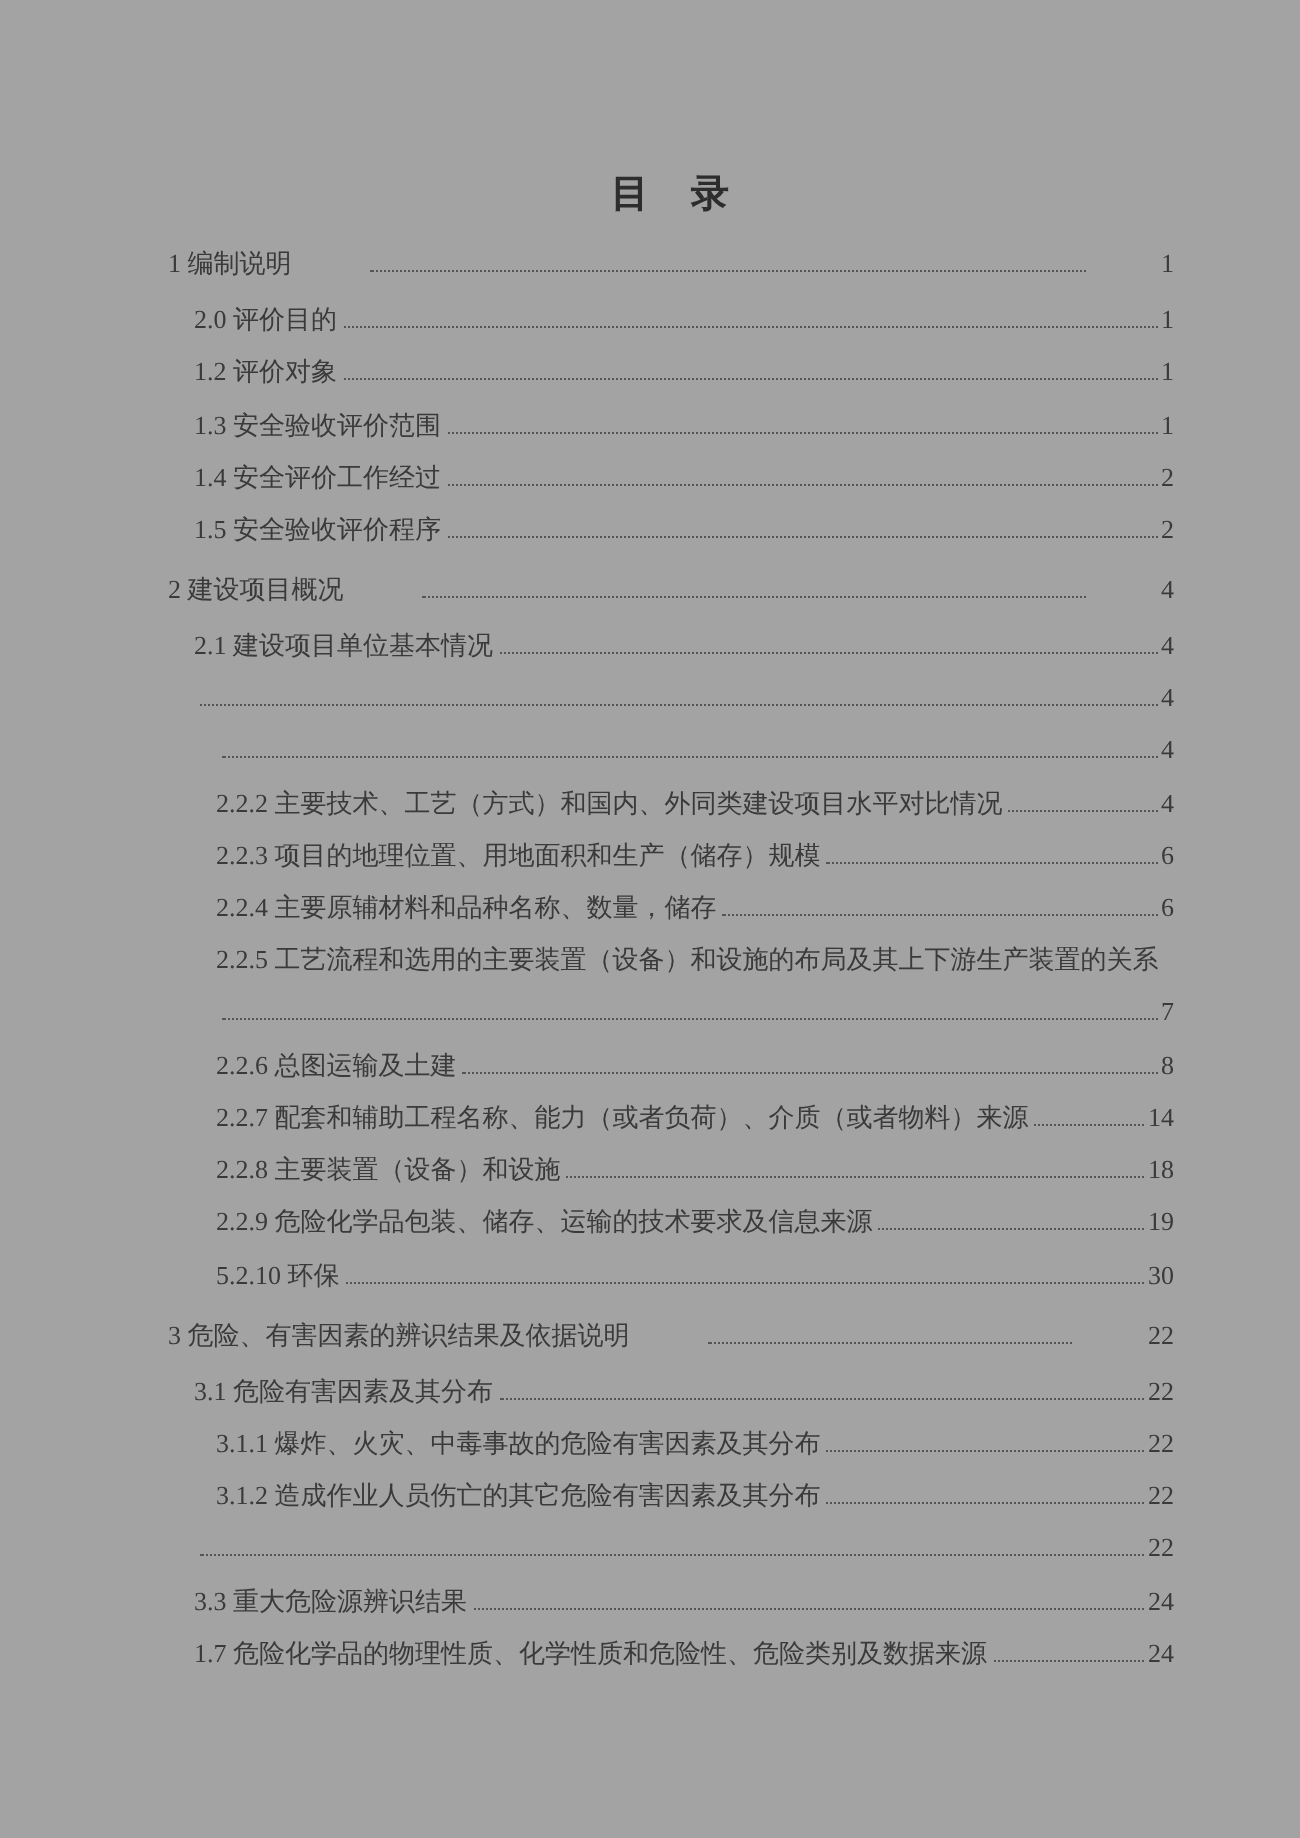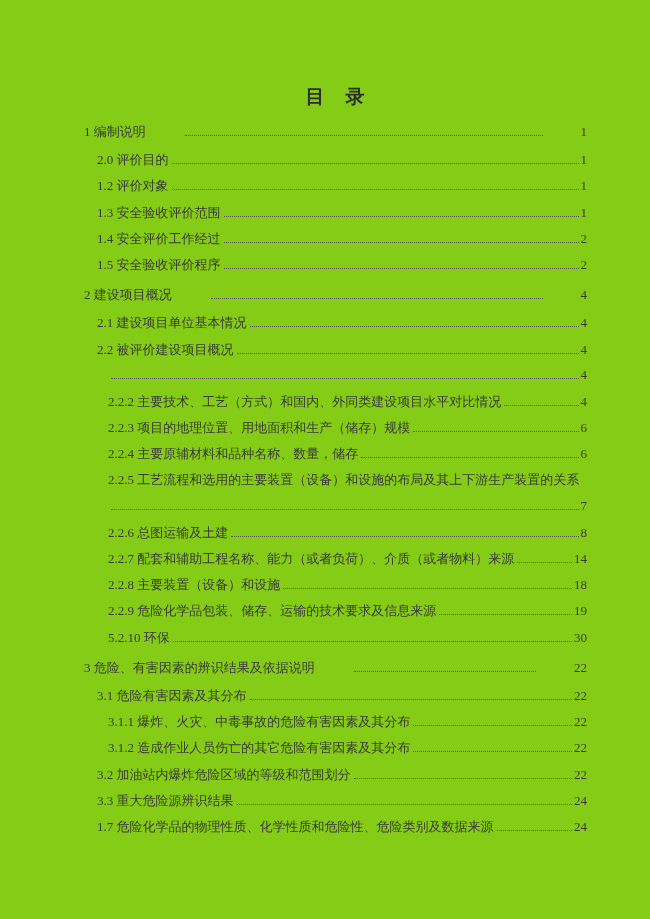--- a/index.html
+++ b/index.html
@@ -4,21 +4,21 @@
 <style>
   html, body {
     margin: 0;
     padding: 0;
     background: #ffffff;
   }
   .sheet {
     position: relative;
     width: 650px;
     height: 919px;
-    background: #84cc16;
+    background: #a3a3a3;
     overflow: hidden;
     font-family: "Liberation Serif", "DejaVu Serif", serif;
     color: #3a3a3a;
   }
   .content {
     position: absolute;
     left: 84px;
     top: 84px;
     width: 503px;
   }
@@ -100,21 +100,20 @@
           <span class="label">2 建设项目概况</span>
           <span class="leader"></span>
           <span class="pg">4</span>
         </div>
         <div class="toc-row lvl2">
           <span class="label">2.1 建设项目单位基本情况</span>
           <span class="leader"></span>
           <span class="pg">4</span>
         </div>
         <div class="toc-row lvl2">
-          <span class="label">2.2 被评价建设项目概况</span>
           <span class="leader"></span>
           <span class="pg">4</span>
         </div>
         <div class="toc-row lvl3">
           <span class="leader"></span>
           <span class="pg">4</span>
         </div>
         <div class="toc-row lvl3">
           <span class="label">2.2.2 主要技术、工艺（方式）和国内、外同类建设项目水平对比情况</span>
           <span class="leader"></span>
@@ -176,21 +175,20 @@
           <span class="label">3.1.1 爆炸、火灾、中毒事故的危险有害因素及其分布</span>
           <span class="leader"></span>
           <span class="pg">22</span>
         </div>
         <div class="toc-row lvl3">
           <span class="label">3.1.2 造成作业人员伤亡的其它危险有害因素及其分布</span>
           <span class="leader"></span>
           <span class="pg">22</span>
         </div>
         <div class="toc-row lvl2">
-          <span class="label">3.2 加油站内爆炸危险区域的等级和范围划分</span>
           <span class="leader"></span>
           <span class="pg">22</span>
         </div>
         <div class="toc-row lvl2">
           <span class="label">3.3 重大危险源辨识结果</span>
           <span class="leader"></span>
           <span class="pg">24</span>
         </div>
         <div class="toc-row lvl2">
           <span class="label">1.7 危险化学品的物理性质、化学性质和危险性、危险类别及数据来源</span>

